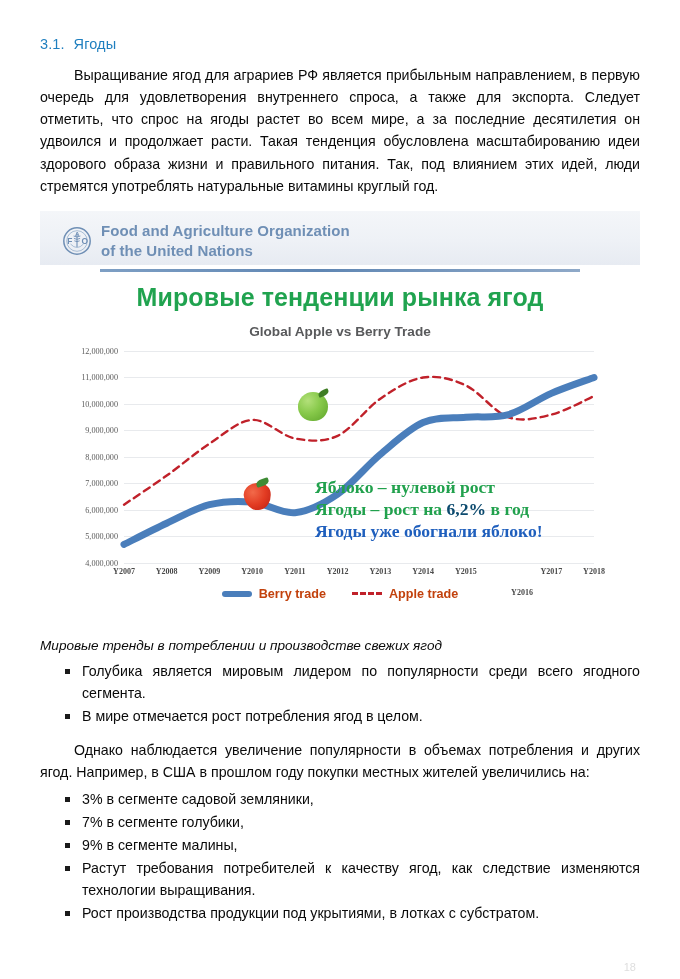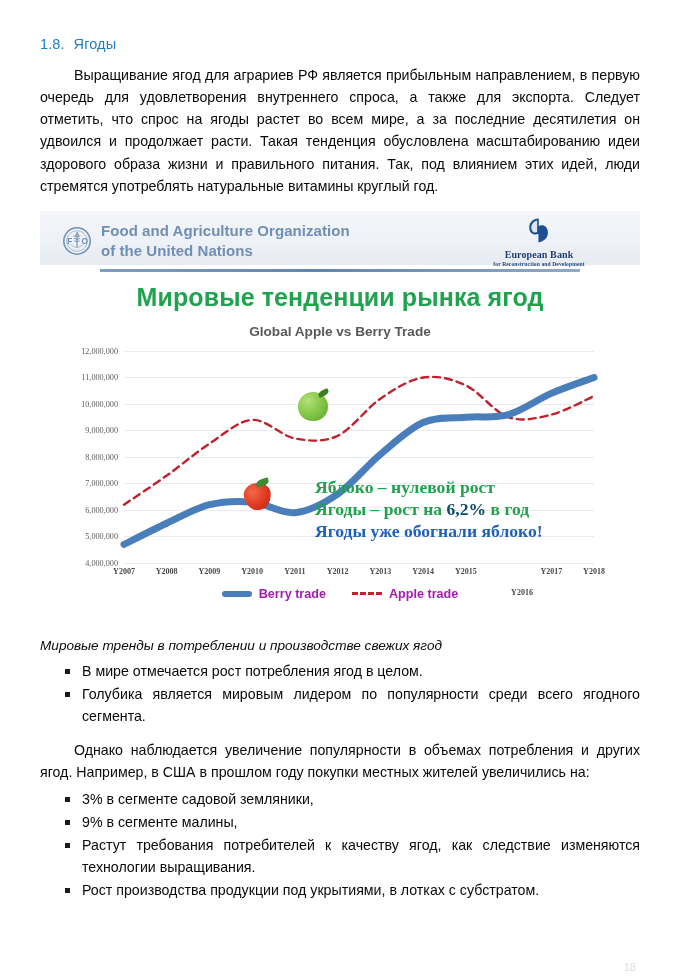--- a/index.html
+++ b/index.html
@@ -286,21 +286,21 @@
     display: flex;
     justify-content: center;
     align-items: center;
     gap: 26px;
   }
   .legend-item { display: flex; align-items: center; gap: 7px; }
   .legend-label {
     font-family: "Liberation Sans", sans-serif;
     font-size: 12.6px;
     font-weight: bold;
-    color: #a21caf;
+    color: #c2410c;
   }
   .swatch-solid {
     width: 30px; height: 6px;
     border-radius: 3px;
     background: #4a7ebb;
   }
   .swatch-dashed {
     width: 30px; height: 0;
     border-top: 3px dashed #c0212a;
   }
@@ -312,21 +312,21 @@
     font-size: 11px;
     color: #dedede;
   }
 </style>
 </head>
 <body>
 
 <div class="page">
 
   <h2 class="section-heading">
-    <span class="num">1.8.</span><span>Ягоды</span>
+    <span class="num">3.1.</span><span>Ягоды</span>
   </h2>
 
   <p class="body-par">Выращивание ягод для аграриев РФ является прибыльным направлением, в первую очередь для удовлетворения внутреннего спроса, а также для экспорта. Следует отметить, что спрос на ягоды растет во всем мире, а за последние десятилетия он удвоился и продолжает расти. Такая тенденция обусловлена масштабированию идеи здорового образа жизни и правильного питания. Так, под влиянием этих идей, люди стремятся употреблять натуральные витамины круглый год.</p>
 
   <div class="slide">
     <div class="slide-band"></div>
     <div class="slide-inner">
 
       <div class="fao-lockup">
         <svg width="30" height="30" viewBox="0 0 30 30">
@@ -340,28 +340,20 @@
           <text x="5.2" y="17.6" font-family="Liberation Sans, sans-serif" font-size="8.4" font-weight="bold" fill="#6f8fb5">F</text>
           <text x="13" y="9.6" font-family="Liberation Sans, sans-serif" font-size="6.2" font-weight="bold" fill="#6f8fb5">A</text>
           <text x="19.4" y="17.6" font-family="Liberation Sans, sans-serif" font-size="8.4" font-weight="bold" fill="#6f8fb5">O</text>
         </svg>
         <div class="fao-text">
           <div>Food and Agriculture Organization</div>
           <div>of the United Nations</div>
         </div>
       </div>
 
-      <div class="ebrd-lockup">
-        <svg width="26" height="27" viewBox="0 0 26 27">
-          <path d="M12.6 1.5 C6.8 1.5 3.2 5.6 3.2 10.6 C3.2 15 6 17.6 9.4 17.6 C10.6 17.6 11.6 17.3 12.4 16.8 L12.4 25.3 C17.9 24.7 21.9 20.6 21.9 15.4 C21.9 11 19.1 8.3 15.7 8.3 C14.6 8.3 13.6 8.6 12.8 9.1 L12.8 1.5 Z" fill="#1d4f91"></path>
-          <path d="M11.1 3.4 C7.6 4.3 5.3 7.2 5.3 10.7 C5.3 13.7 7 15.6 9.3 15.6 C10 15.6 10.6 15.4 11.1 15.1 Z" fill="#ffffff" opacity="0.85"></path>
-        </svg>
-        <div class="ebrd-name">European Bank</div>
-        <div class="ebrd-sub">for Reconstruction and Development</div>
-      </div>
 
       <div class="blue-rule"></div>
 
       <div class="slide-title">Мировые тенденции рынка ягод</div>
       <div class="chart-title">Global Apple vs Berry Trade</div>
 
       <div class="plot">
           <div class="gridline" style="top: 212px;"></div>
           <div class="gridline" style="top: 185.5px;"></div>
           <div class="gridline" style="top: 159px;"></div>
@@ -428,27 +420,28 @@
           <span class="legend-label">Apple trade</span>
         </div>
       </div>
 
     </div>
   </div>
 
   <p class="caption-italic">Мировые тренды в потреблении и производстве  свежих ягод</p>
 
   <ul class="bullets">
+      <li>Голубика является мировым лидером по популярности среди всего ягодного сегмента.</li>
       <li>В мире отмечается рост потребления ягод в целом.</li>
-      <li>Голубика является мировым лидером по популярности среди всего ягодного сегмента.</li>
     </ul>
 
   <p class="body-par">Однако наблюдается увеличение популярности в объемах потребления и других ягод. Например, в США в прошлом году покупки местных жителей увеличились на:</p>
 
   <ul class="bullets">
       <li>3% в сегменте садовой земляники,</li>
+      <li>7% в сегменте голубики,</li>
       <li>9% в сегменте малины,</li>
       <li>Растут требования потребителей к качеству ягод, как следствие изменяются технологии выращивания.</li>
       <li>Рост производства продукции под укрытиями, в лотках с субстратом.</li>
     </ul>
 
   <div class="page-number">18</div>
 </div>
 
 </body></html>

